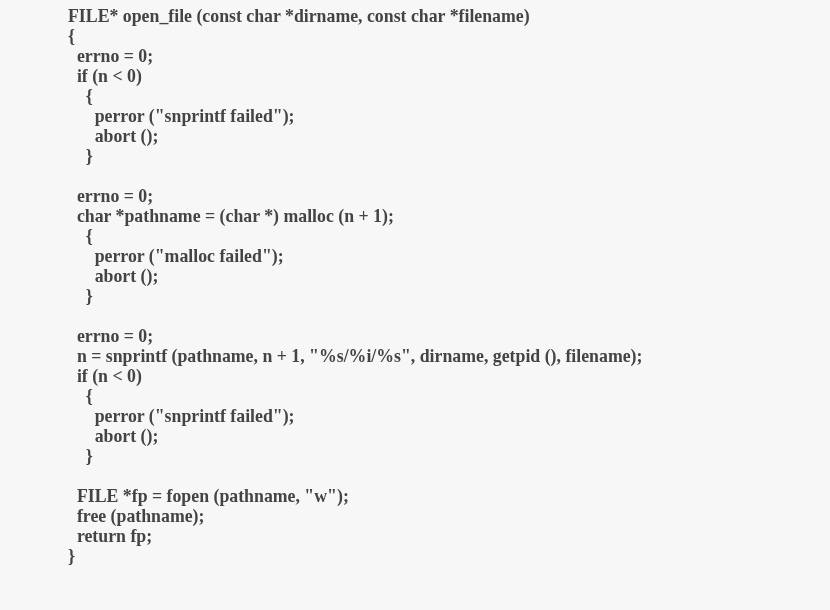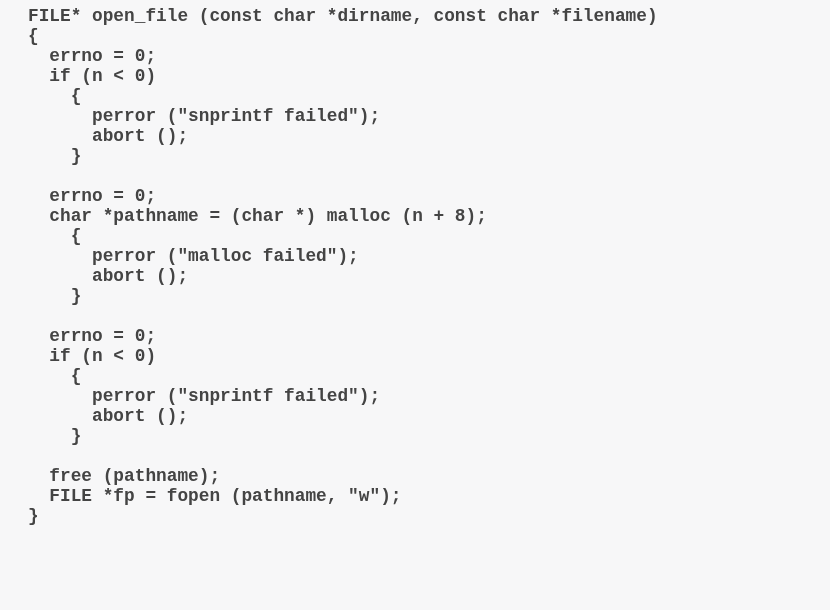--- a/index.html
+++ b/index.html
@@ -16,57 +16,60 @@
   }
   #code-listing {
     width: 830px;
     height: 610px;
     box-sizing: border-box;
     padding: 6px 0 0 28px;
     background: #f7f7f8;
   }
   .code-line {
     display: block;
-    font-family: Liberation Mono, monospace;
+    font-family: Liberation Serif, serif;
     font-size: 17.8px;
     line-height: 20px;
     height: 20px;
     font-weight: bold;
     color: #444444;
     white-space: pre;
     letter-spacing: 0px;
+    margin-left: 40px;
     -webkit-font-smoothing: antialiased;
   }
   .code-line.blank {
     color: transparent;
   }
 </style>
 </head>
 <body>
 
 <div id="code-listing">
     <span class="code-line">FILE* open_file (const char *dirname, const char *filename)</span>
     <span class="code-line">{</span>
     <span class="code-line">  errno = 0;</span>
     <span class="code-line">  if (n &lt; 0)</span>
     <span class="code-line">    {</span>
     <span class="code-line">      perror ("snprintf failed");</span>
     <span class="code-line">      abort ();</span>
     <span class="code-line">    }</span>
     <span class="code-line blank"></span>
     <span class="code-line">  errno = 0;</span>
-    <span class="code-line">  char *pathname = (char *) malloc (n + 8);</span>
+    <span class="code-line">  char *pathname = (char *) malloc (n + 1);</span>
     <span class="code-line">    {</span>
     <span class="code-line">      perror ("malloc failed");</span>
     <span class="code-line">      abort ();</span>
     <span class="code-line">    }</span>
     <span class="code-line blank"></span>
     <span class="code-line">  errno = 0;</span>
+    <span class="code-line">  n = snprintf (pathname, n + 1, "%s/%i/%s", dirname, getpid (), filename);</span>
     <span class="code-line">  if (n &lt; 0)</span>
     <span class="code-line">    {</span>
     <span class="code-line">      perror ("snprintf failed");</span>
     <span class="code-line">      abort ();</span>
     <span class="code-line">    }</span>
     <span class="code-line blank"></span>
+    <span class="code-line">  FILE *fp = fopen (pathname, "w");</span>
     <span class="code-line">  free (pathname);</span>
-    <span class="code-line">  FILE *fp = fopen (pathname, "w");</span>
+    <span class="code-line">  return fp;</span>
     <span class="code-line">}</span>
   </div>
 
 </body></html>

